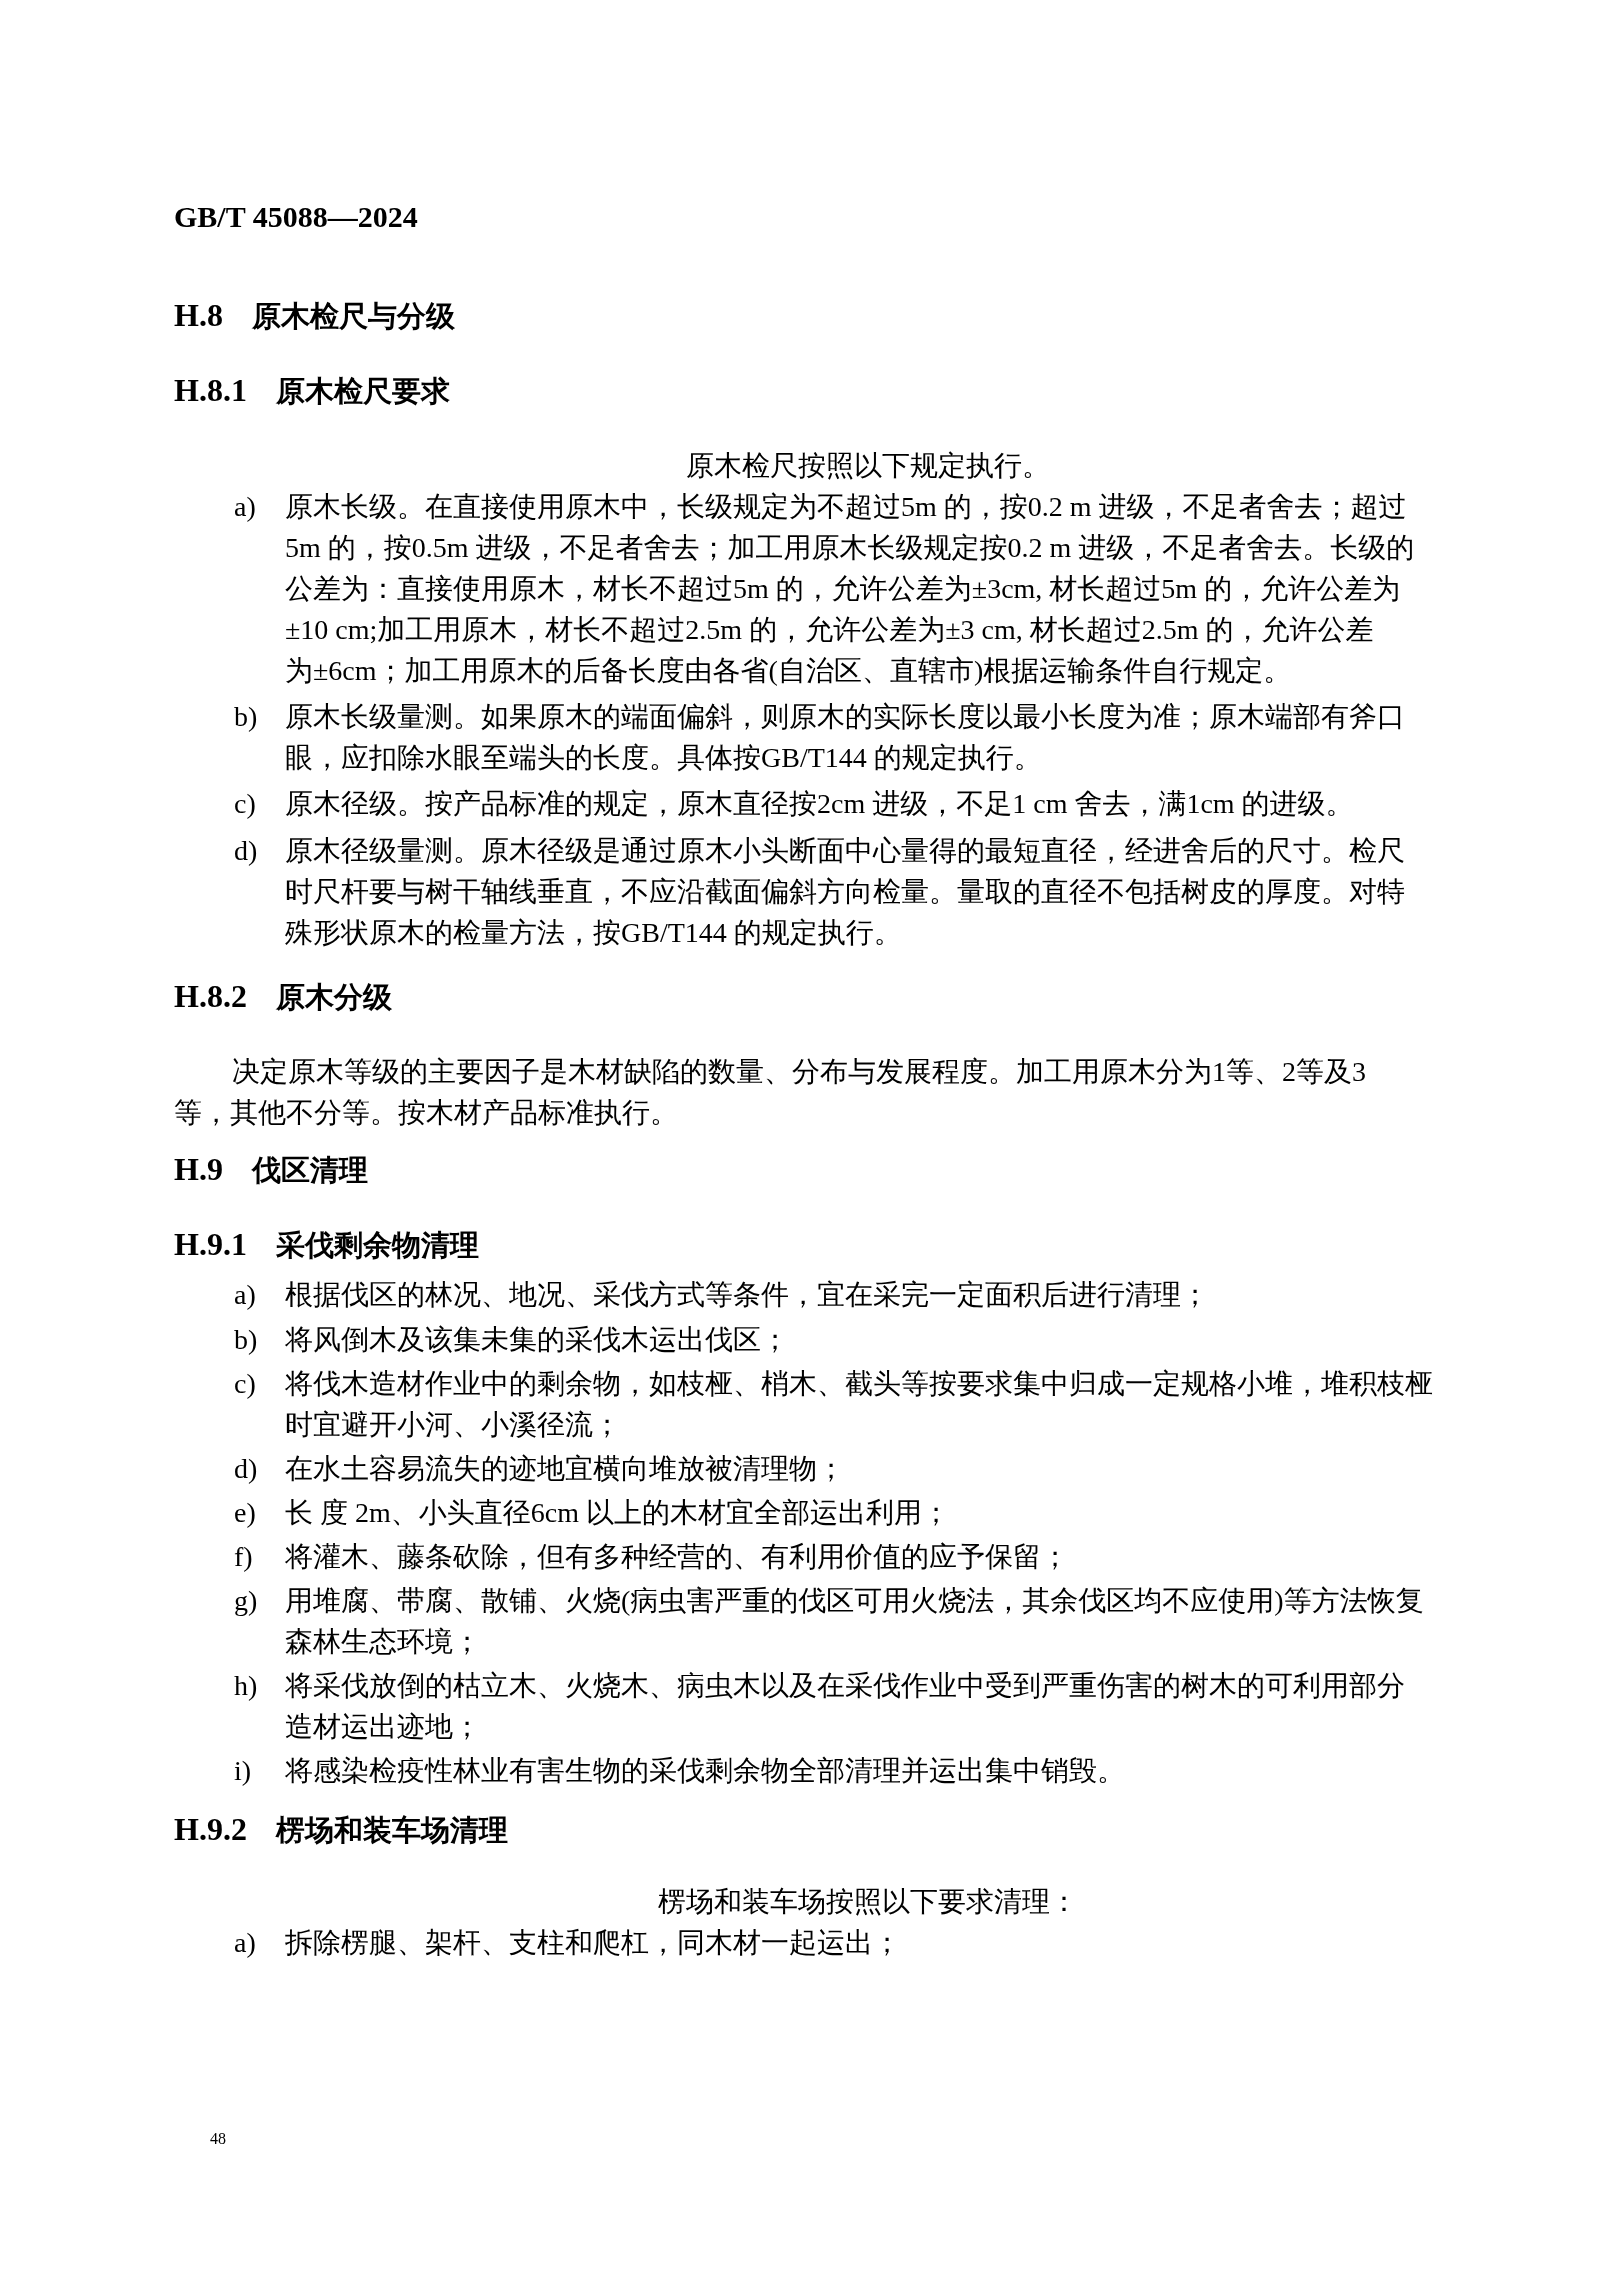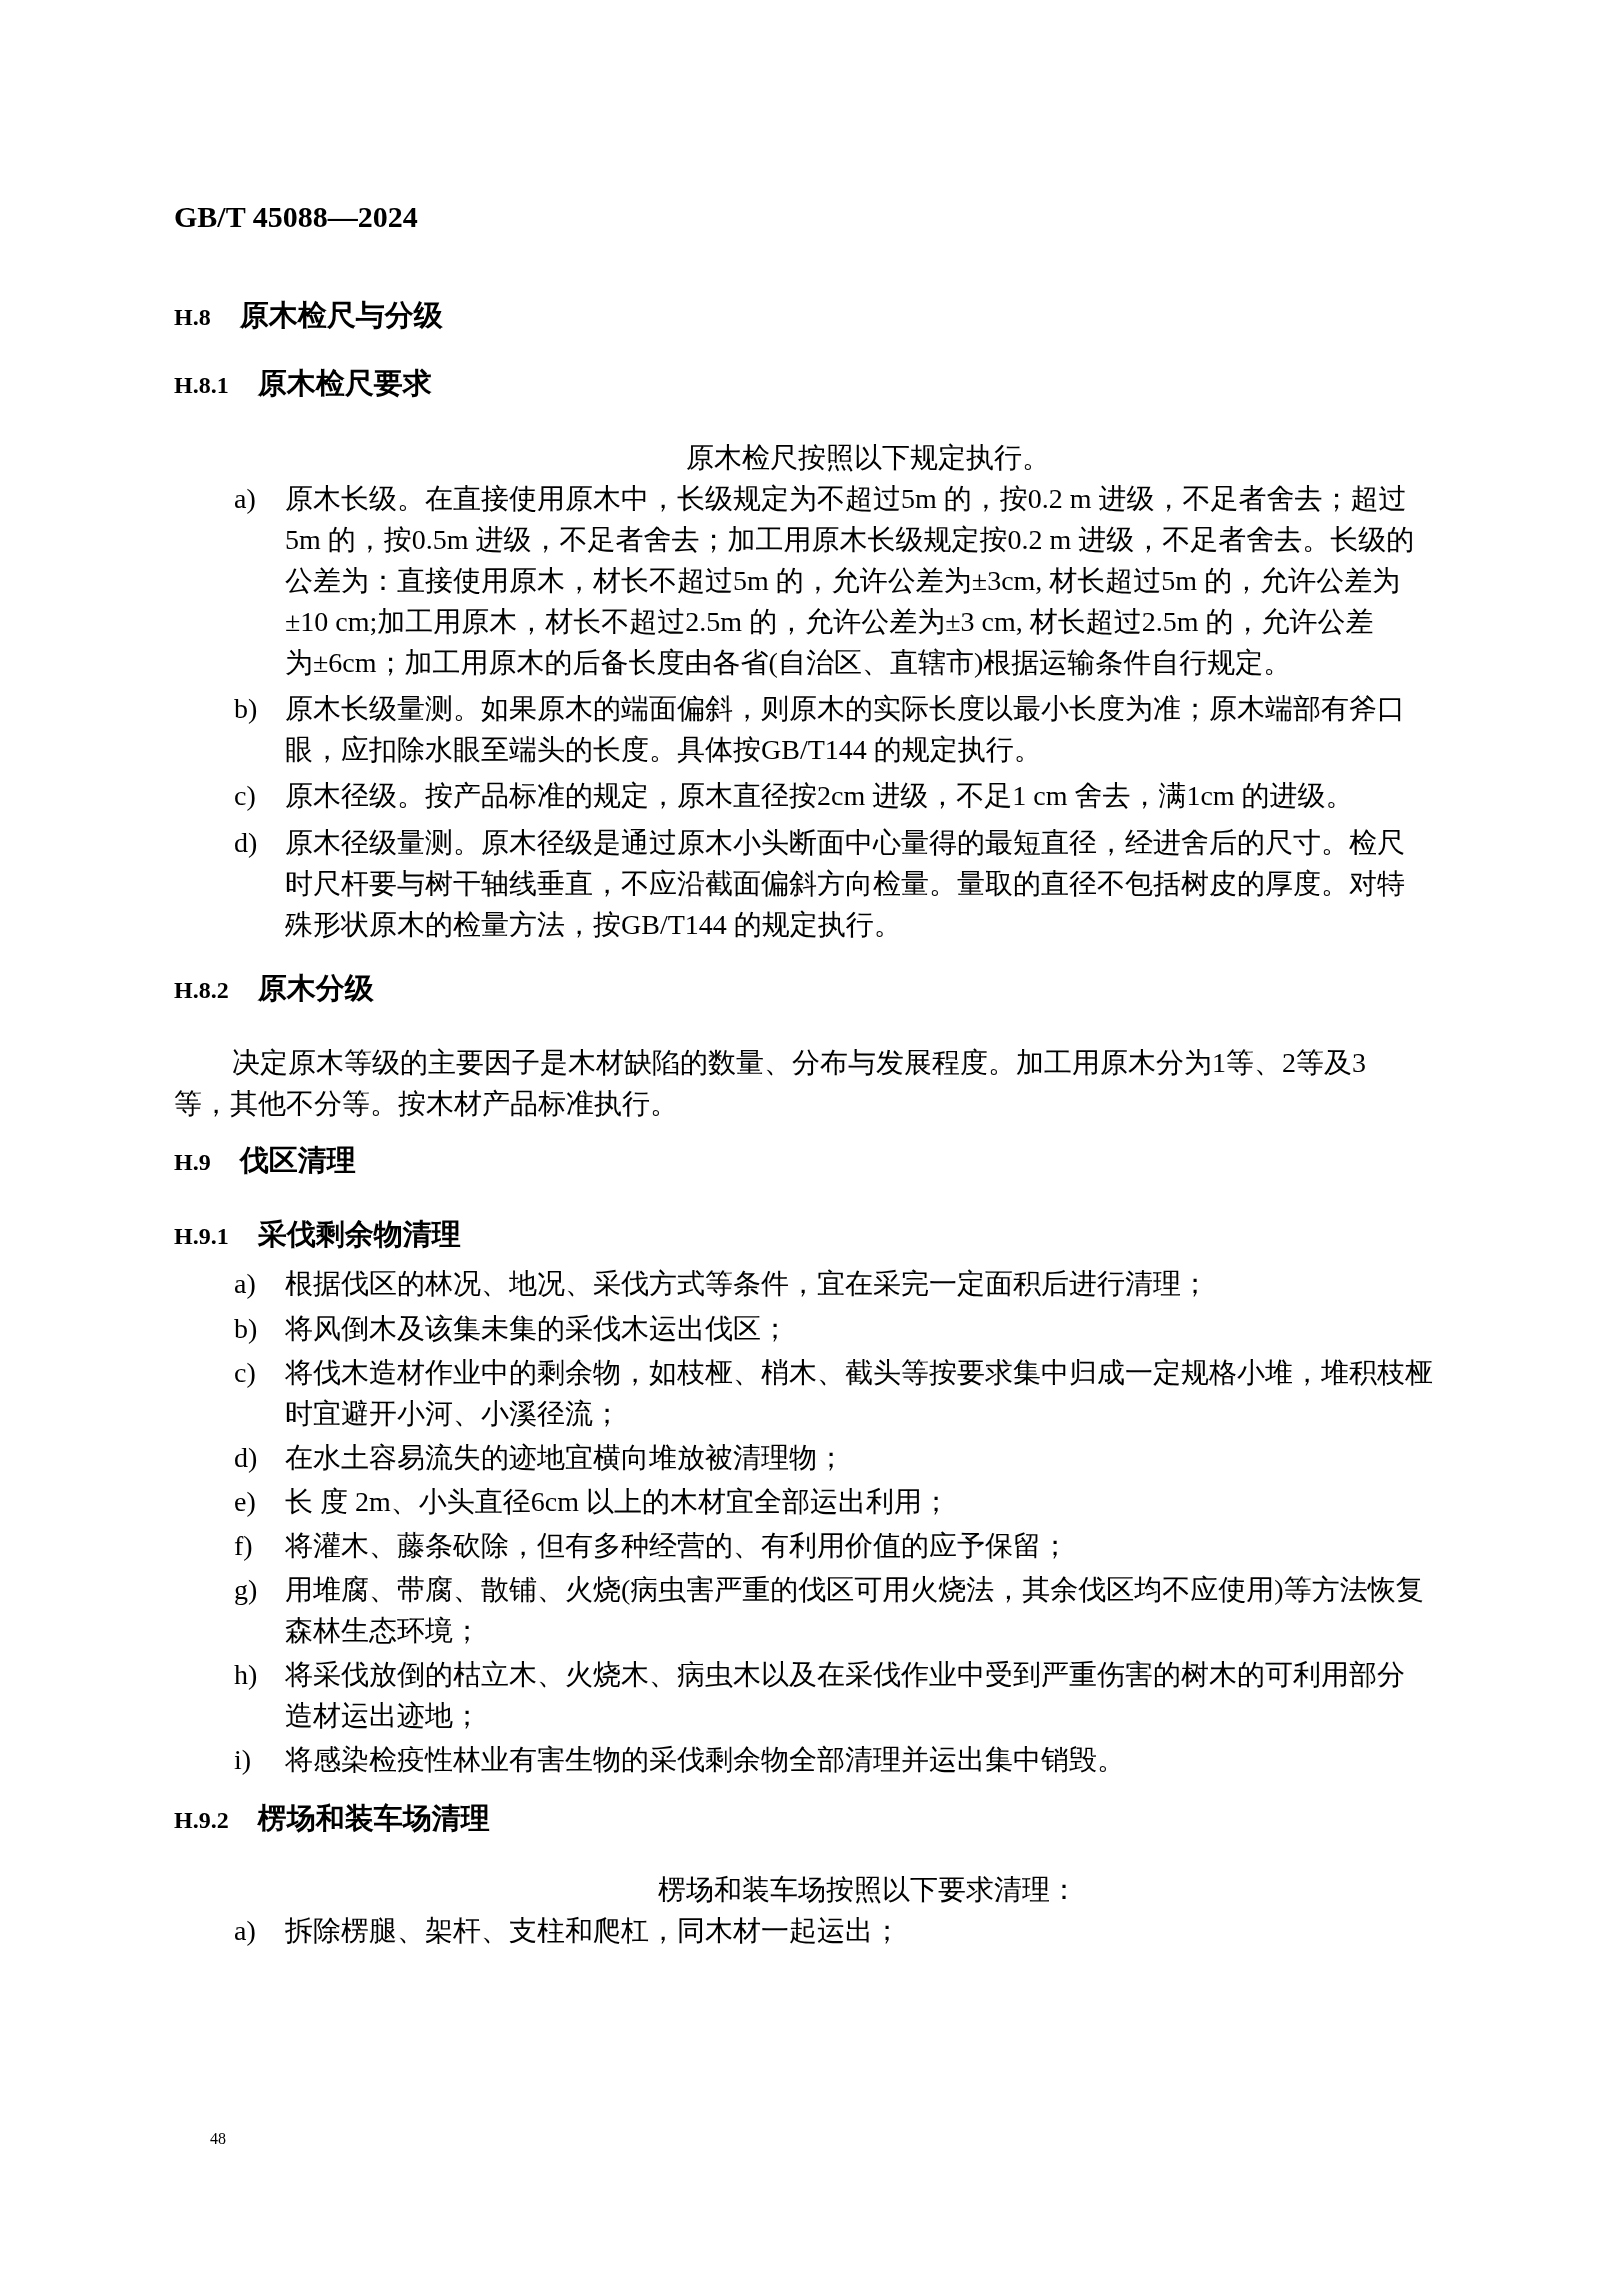--- a/index.html
+++ b/index.html
@@ -23,30 +23,30 @@
     font-size: 30px;
     line-height: 42px;
     white-space: nowrap;
   }
 
   
   .heading { line-height: 42px; white-space: nowrap; }
   .heading .h-id {
     font-family: "Liberation Serif", "DejaVu Serif", serif;
     font-weight: bold;
-    font-size: 24px;
+    font-size: 32px;
     margin-right: 29px;
   }
   .heading .h-title {
     font-family: "Liberation Sans", "DejaVu Sans", sans-serif;
     font-weight: bold;
     font-size: 29px;
   }
   .mt-h8   { margin-top: 56px; }
-  .mt-h81  { margin-top: 18px; }
+  .mt-h81  { margin-top: 24px; }
   .mt-h82  { margin-top: 22.4px; }
   .mt-h9   { margin-top: 15px; }
   .mt-h91  { margin-top: 24.5px; }
   .mt-h92  { margin-top: 17px; }
 
   
   .ln {
     font-size: 28px;
     line-height: 41px;
     white-space: nowrap;

